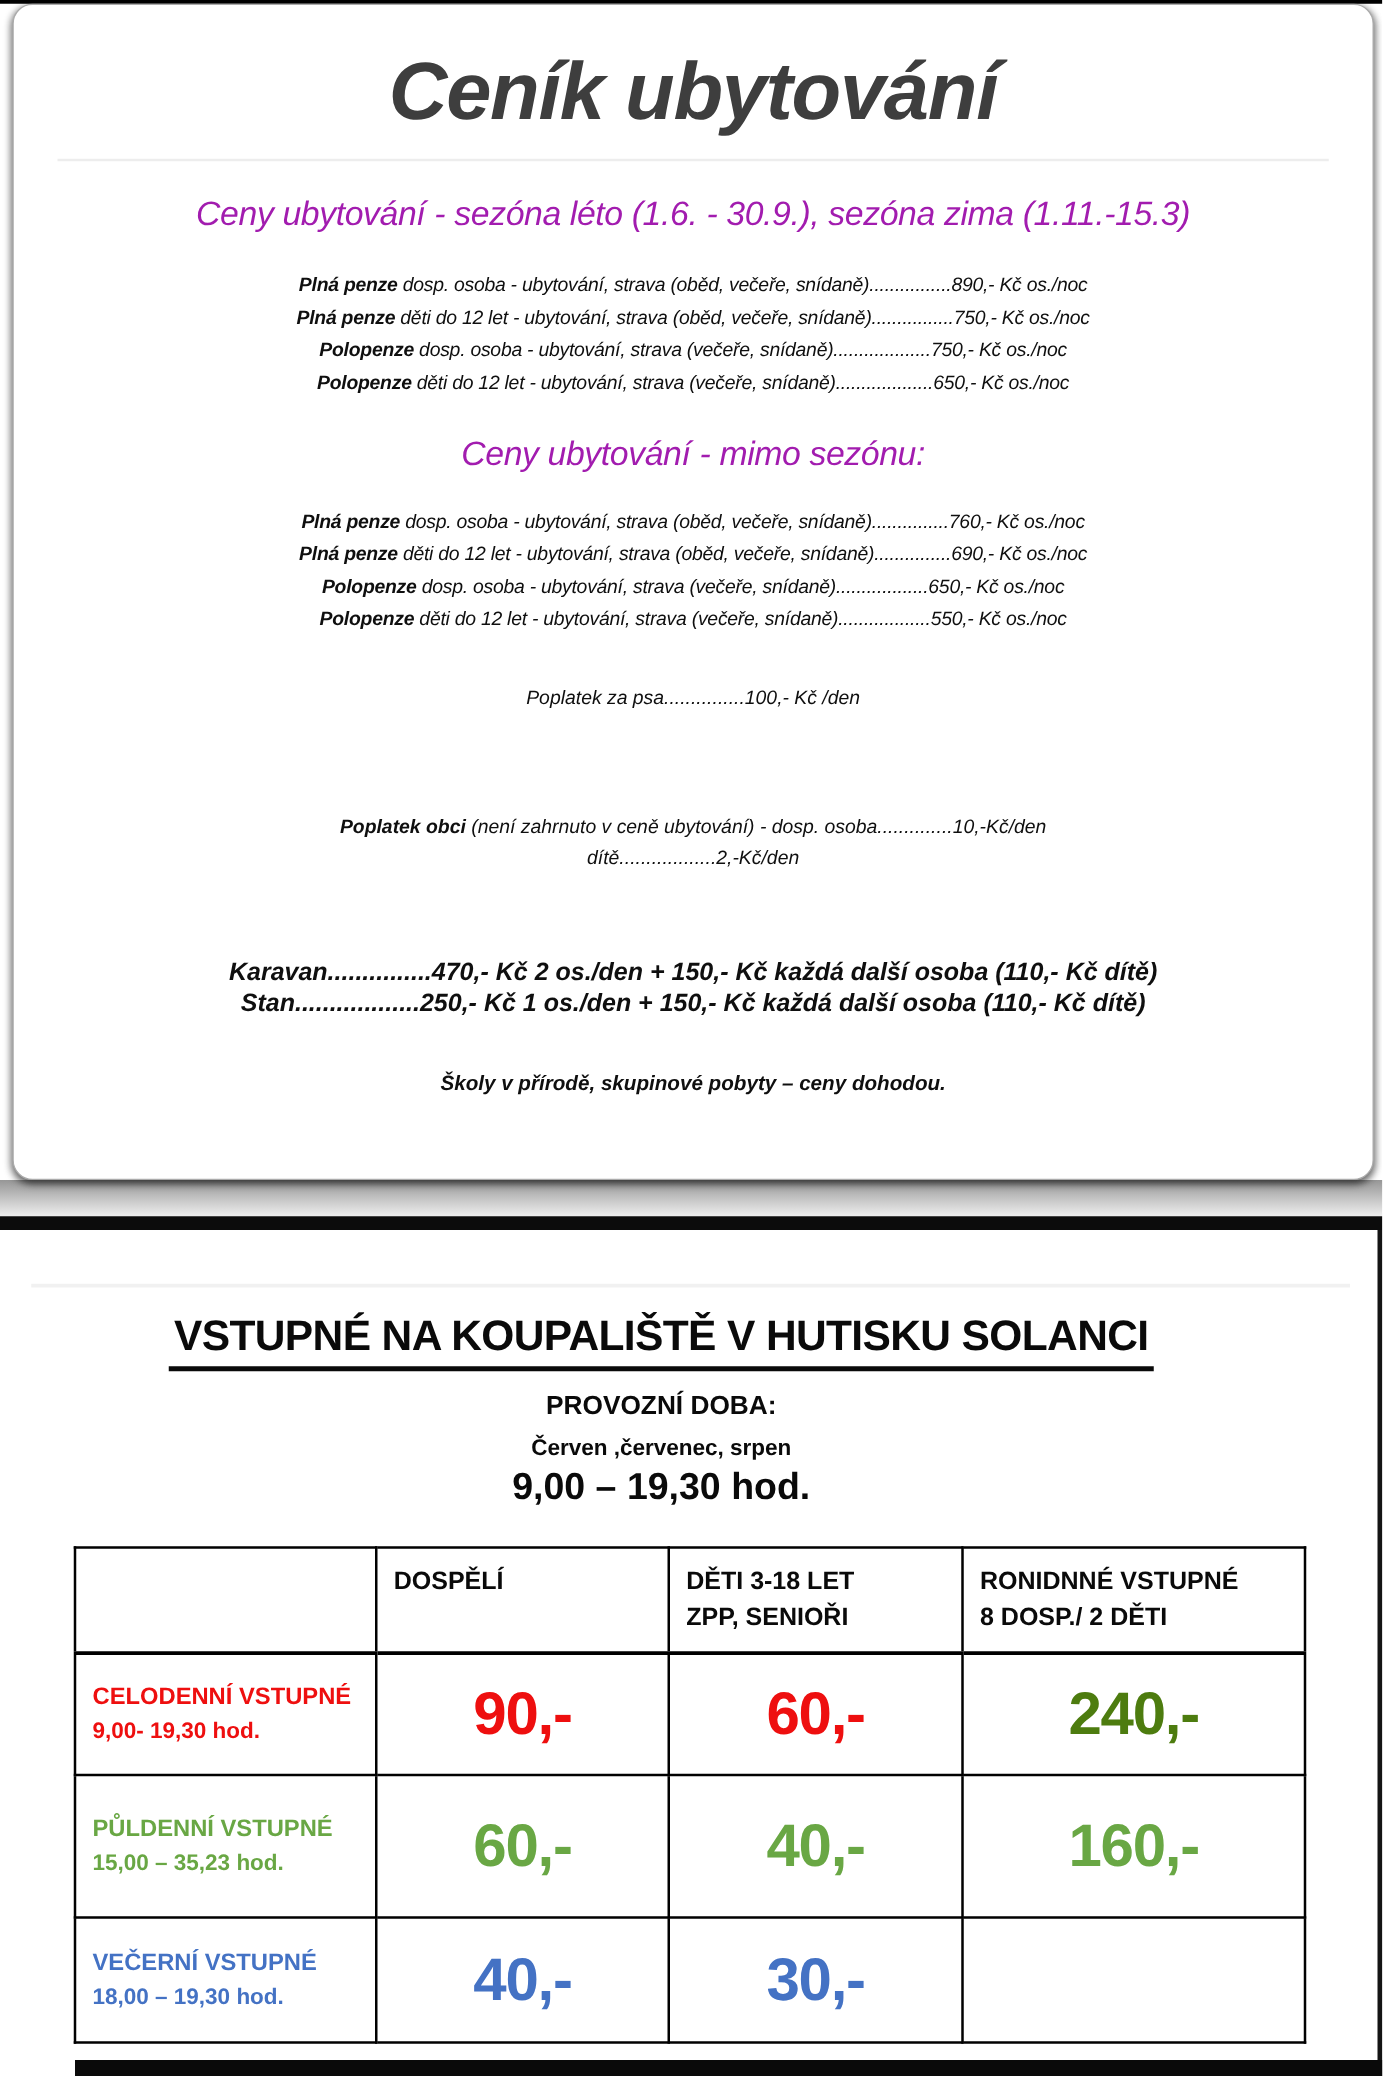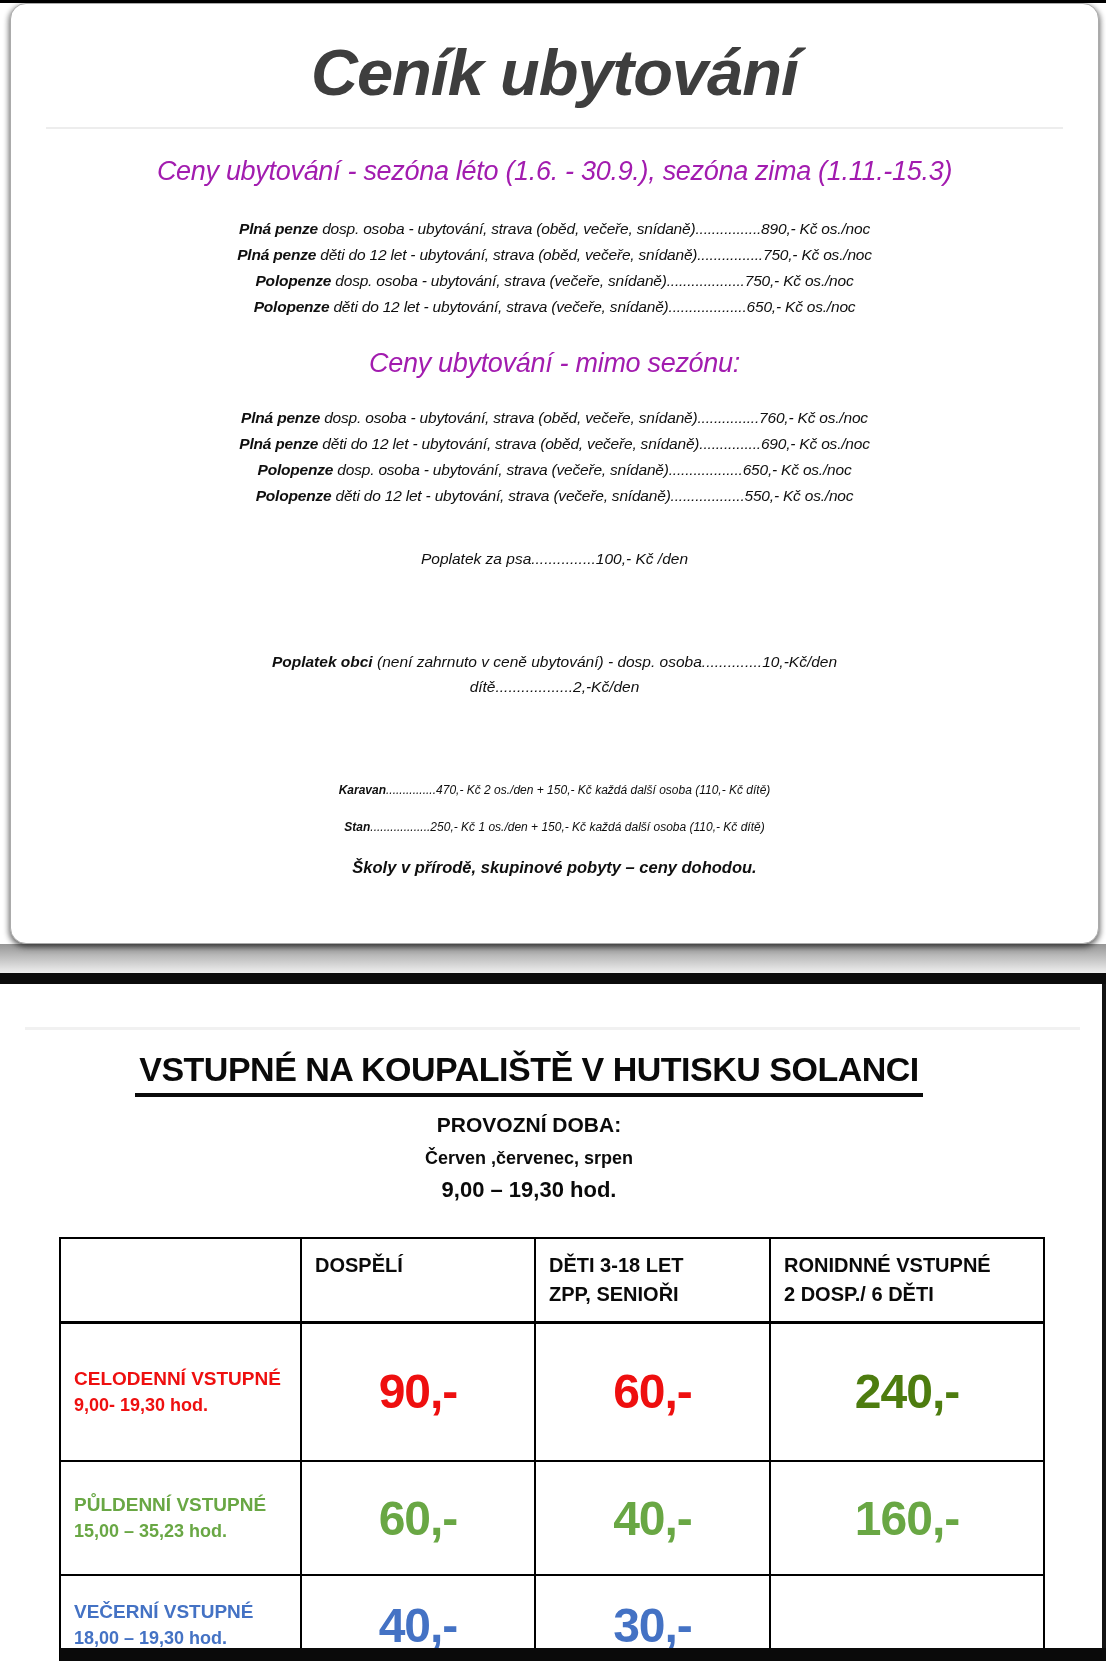--- a/index.html
+++ b/index.html
@@ -32,57 +32,57 @@
   .price-block p{margin:0;font-size:15.5px;line-height:26px;letter-spacing:-0.2px;color:#0f0f0f;}
   .block-season{top:212px;}
   .block-offseason{top:401px;}
   .dog-fee{position:absolute;top:542px;left:0;width:100%;margin:0;text-align:center;
     font-size:15.5px;line-height:26px;color:#0f0f0f;}
   .municipal-block{position:absolute;top:645px;left:0;width:100%;text-align:center;}
   .municipal-block p{margin:0;font-size:15.5px;line-height:25px;color:#0f0f0f;}
   .camp-heading{position:absolute;top:733px;left:0;width:100%;margin:0;text-align:center;
     font-size:16.5px;line-height:26px;font-weight:bold;color:#0f0f0f;}
   .camp-block{position:absolute;top:762px;left:0;width:100%;text-align:center;}
-  .camp-block p{margin:12px;font-size:12px;line-height:25px;color:#0f0f0f;}
+  .camp-block p{margin:0;font-size:20px;line-height:25px;color:#0f0f0f;font-weight:bold;}
   .schools-note{position:absolute;top:850px;left:0;width:100%;margin:0;text-align:center;
     font-size:16.5px;line-height:26px;font-weight:bold;color:#0f0f0f;}
 
   
   .shadow-band{position:absolute;left:0;top:944px;width:1106px;height:29px;
     background:linear-gradient(to bottom,#969696,#efefef);z-index:1;}
   .black-band{position:absolute;left:0;top:973px;width:1106px;height:11px;background:#0c0c0c;z-index:1;}
 
   
   .faint-divider{position:absolute;left:25px;top:1027px;width:1055px;height:3px;background:#f1f1f1;}
   .pool-title{position:absolute;top:1048px;left:0;width:1058px;margin:0;text-align:center;
     font-size:34px;line-height:42px;font-weight:bold;color:#0a0a0a;letter-spacing:-0.5px;}
   .pool-title .underline{display:inline-block;border-bottom:4px solid #0a0a0a;padding:0 4px 3px 4px;}
   .hours-label{position:absolute;top:1112px;left:0;width:1058px;margin:0;text-align:center;
     font-size:21px;line-height:26px;font-weight:bold;color:#0a0a0a;}
   .months-line{position:absolute;top:1146px;left:0;width:1058px;margin:0;text-align:center;
     font-size:18px;line-height:24px;font-weight:bold;color:#0a0a0a;}
   .hours-line{position:absolute;top:1176px;left:0;width:1058px;margin:0;text-align:center;
-    font-size:22px;line-height:28px;font-weight:bold;color:#0a0a0a;}
+    font-size:30px;line-height:28px;font-weight:bold;color:#0a0a0a;}
 
   table.price-table{
     position:absolute;left:59px;top:1237px;border-collapse:collapse;table-layout:fixed;
   }
   table.price-table td{border:2px solid #000;box-sizing:border-box;background:#fff;}
   .col-label{width:241px;}
   .col-adult{width:234px;}
   .col-child{width:235px;}
   .col-family{width:274px;}
   tr.head-row td{height:84px;vertical-align:top;padding:12px 0 0 13px;
     font-size:20px;line-height:29px;font-weight:bold;color:#0a0a0a;border-bottom-width:3px;}
   tr.data-row td{vertical-align:middle;}
   tr.data-row .label-cell{padding-left:13px;}
   tr.data-row .label-line1{font-size:19px;line-height:26px;font-weight:bold;}
   tr.data-row .label-line2{font-size:18px;line-height:26px;font-weight:bold;}
   tr.data-row .value-cell{text-align:center;font-size:48px;font-weight:bold;letter-spacing:-1px;}
-  tr.row-1 td{height:139px;}
+  tr.row-1 td{height:98px;}
   tr.row-2 td{height:114px;}
   tr.row-3 td{height:100px;}
 
   .right-edge{position:absolute;left:1102px;top:984px;width:4px;height:677px;background:#141414;z-index:3;}
   .bottom-edge{position:absolute;left:60px;top:1648px;width:1046px;height:13px;background:#0a0a0a;z-index:4;}
 </style>
 </head>
 <body>
 
 <div class="screen">
@@ -140,21 +140,21 @@
       <tbody>
           <tr class="head-row">
         <td class="col-label"></td>
         <td class="col-adult">DOSPĚLÍ</td>
         <td class="col-child">
           <div>DĚTI 3-18 LET</div>
           <div>ZPP, SENIOŘI</div>
         </td>
         <td class="col-family">
           <div>RONIDNNÉ VSTUPNÉ</div>
-          <div>2 DOSP./ 6 DĚTI</div>
+          <div>8 DOSP./ 2 DĚTI</div>
         </td>
       </tr>
 
       <tr class="data-row row-1">
         <td class="label-cell col-label">
           <div class="label-line1" style="color: rgb(238, 15, 15);">CELODENNÍ VSTUPNÉ</div>
           <div class="label-line2" style="color: rgb(238, 15, 15);">9,00- 19,30 hod.</div>
         </td>
         <td class="value-cell col-adult" style="color: rgb(238, 15, 15);">90,-</td>
         <td class="value-cell col-child" style="color: rgb(238, 15, 15);">60,-</td>

